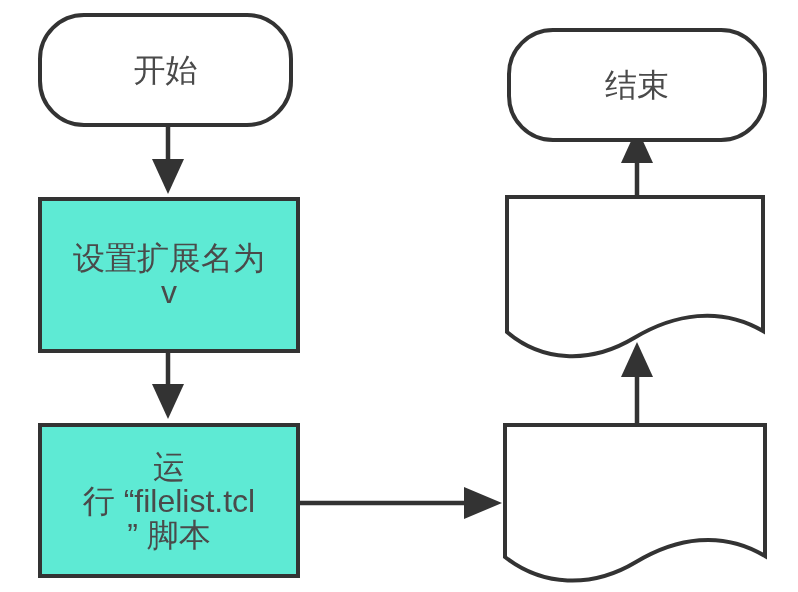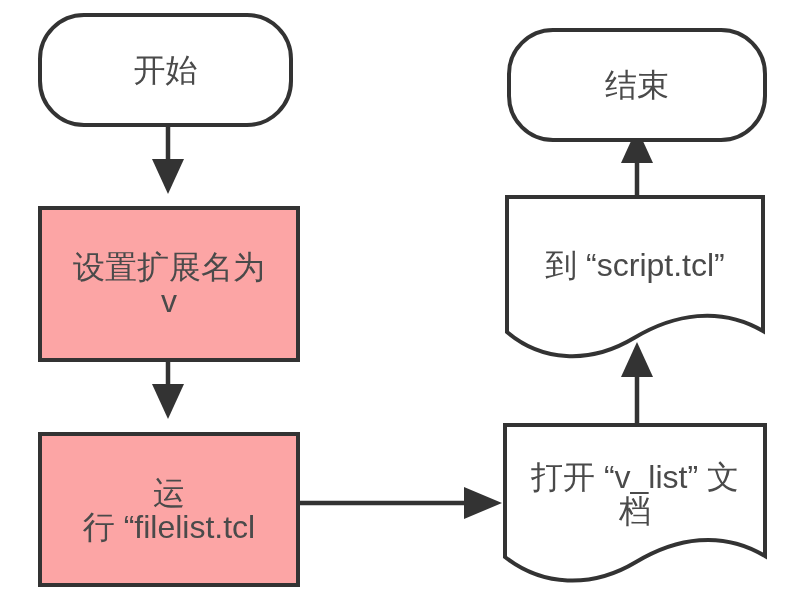--- a/index.html
+++ b/index.html
@@ -16,21 +16,21 @@
     box-sizing:border-box;
     display:flex;flex-direction:column;
     align-items:center;justify-content:center;
     text-align:center;
     color:#4a4a4a;
     font-size:32px;line-height:34px;
     z-index:1;
     white-space:nowrap;
   }
   .terminator{border:4px solid #333333;border-radius:46px;background:#ffffff;}
-  .process{border:4px solid #333333;background:#fca5a5;margin-top:9px;}
+  .process{border:4px solid #333333;background:#5eead4;}
   .doc-text{background:transparent;}
   #node-start{left:38px;top:13px;width:255px;height:114px;}
   #node-end{left:507px;top:28px;width:260px;height:114px;}
   #node-set-ext{left:38px;top:197px;width:262px;height:156px;}
   #node-run-script{left:38px;top:423px;width:262px;height:155px;}
   #node-output-script{left:507px;top:197px;width:256px;height:136px;}
   #node-open-vlist{left:505px;top:425px;width:260px;height:138px;}
 </style>
 </head>
 <body>
@@ -67,24 +67,20 @@
   </div>
 
   <div class="node process" id="node-set-ext">
     <span>设置扩展名为</span>
     <span>v</span>
   </div>
 
   <div class="node process" id="node-run-script">
     <span>运</span>
     <span>行 “filelist.tcl</span>
+    <span>” 脚本</span>
   </div>
 
   <div class="node doc-text" id="node-output-script">
-    <span>到 “script.tcl”</span>
   </div>
 
-  <div class="node doc-text" id="node-open-vlist">
-    <span>打开 “v_list” 文</span>
-    <span>档</span>
-  </div>
 
 </div>
 
 </body></html>

